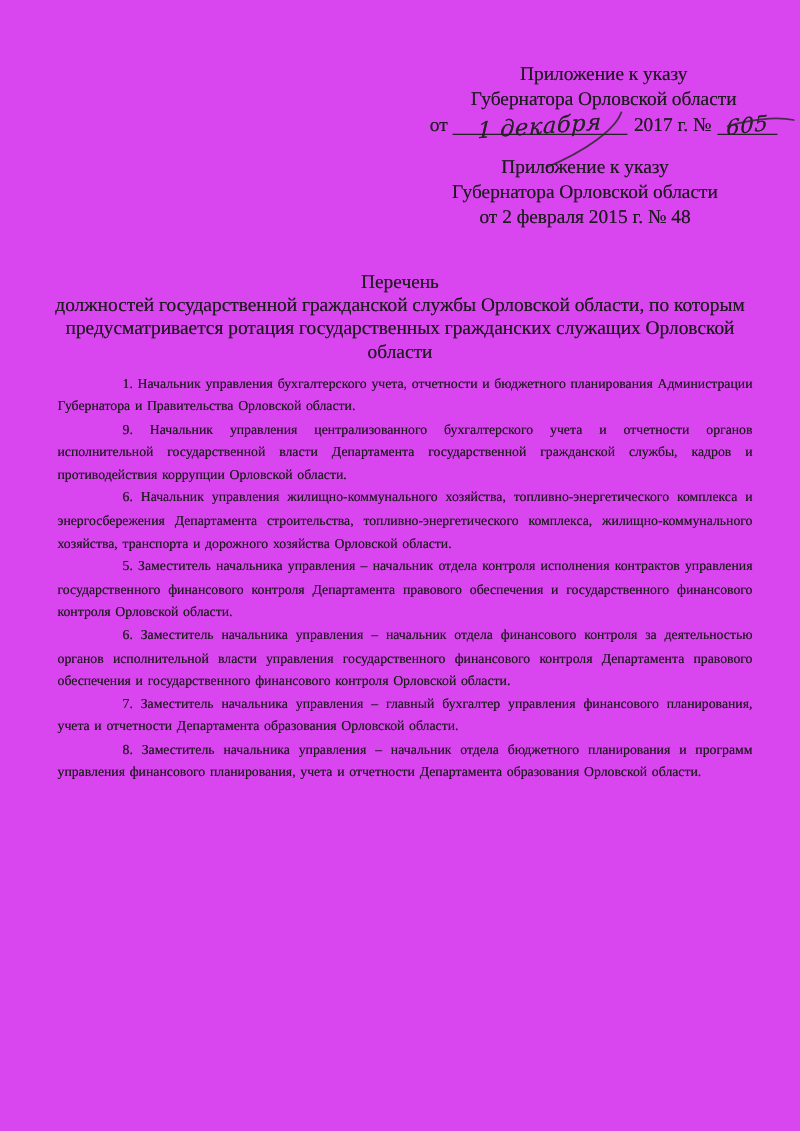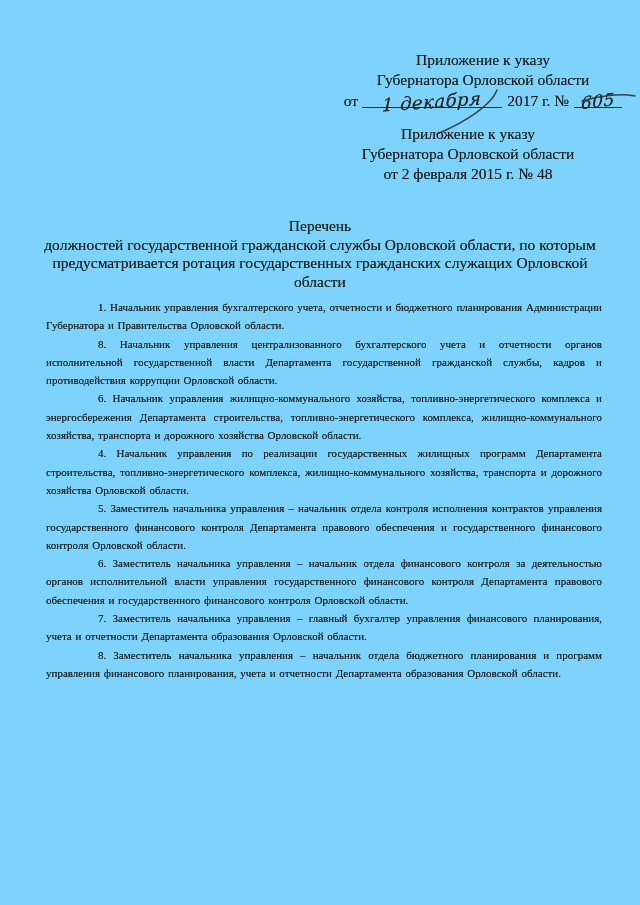--- a/index.html
+++ b/index.html
@@ -4,21 +4,21 @@
 <style>
   html, body {
     margin: 0;
     padding: 0;
     background: #ffffff;
   }
   .page {
     position: relative;
     width: 640px;
     height: 905px;
-    background: #7dd3fc;
+    background: #d946ef;
     font-family: "Liberation Serif", "DejaVu Serif", serif;
     color: #1c1c1c;
     overflow: hidden;
     text-shadow: 0 0 0.3px rgba(0,0,0,0.55);
   }
 
   
   .appendix {
     position: absolute;
     width: 310px;
@@ -120,22 +120,21 @@
     <div>от 2 февраля 2015 г. № 48</div>
   </div>
 
   <div class="doc-title">
     <span class="heading">Перечень</span>
     <span>должностей государственной гражданской службы Орловской области, по которым предусматривается ротация государственных гражданских служащих Орловской области</span>
   </div>
 
   <div class="doc-body">
     <p>1. Начальник управления бухгалтерского учета, отчетности и бюджетного планирования Администрации Губернатора и Правительства Орловской области.</p>
-    <p>8. Начальник управления централизованного бухгалтерского учета и отчетности органов исполнительной государственной власти Департамента государственной гражданской службы, кадров и противодействия коррупции Орловской области.</p>
+    <p>9. Начальник управления централизованного бухгалтерского учета и отчетности органов исполнительной государственной власти Департамента государственной гражданской службы, кадров и противодействия коррупции Орловской области.</p>
     <p>6. Начальник управления жилищно-коммунального хозяйства, топливно-энергетического комплекса и энергосбережения Департамента строительства, топливно-энергетического комплекса, жилищно-коммунального хозяйства, транспорта и дорожного хозяйства Орловской области.</p>
-    <p>4. Начальник управления по реализации государственных жилищных программ Департамента строительства, топливно-энергетического комплекса, жилищно-коммунального хозяйства, транспорта и дорожного хозяйства Орловской области.</p>
     <p>5. Заместитель начальника управления – начальник отдела контроля исполнения контрактов управления государственного финансового контроля Департамента правового обеспечения и государственного финансового контроля Орловской области.</p>
     <p>6. Заместитель начальника управления – начальник отдела финансового контроля за деятельностью органов исполнительной власти управления государственного финансового контроля Департамента правового обеспечения и государственного финансового контроля Орловской области.</p>
     <p>7. Заместитель начальника управления – главный бухгалтер управления финансового планирования, учета и отчетности Департамента образования Орловской области.</p>
     <p>8. Заместитель начальника управления – начальник отдела бюджетного планирования и программ управления финансового планирования, учета и отчетности Департамента образования Орловской области.</p>
   </div>
 
 </div>
 
 </body></html>

